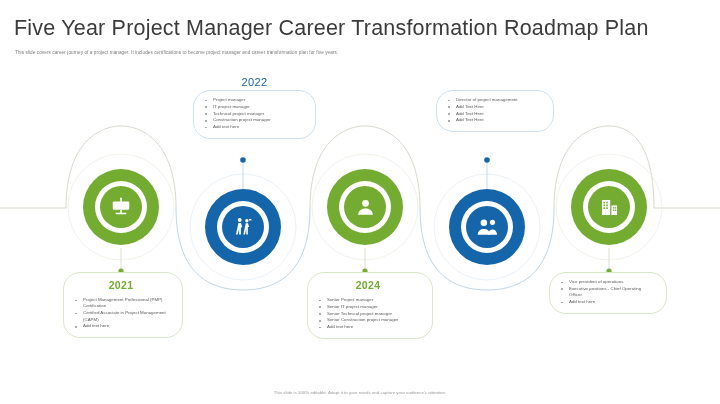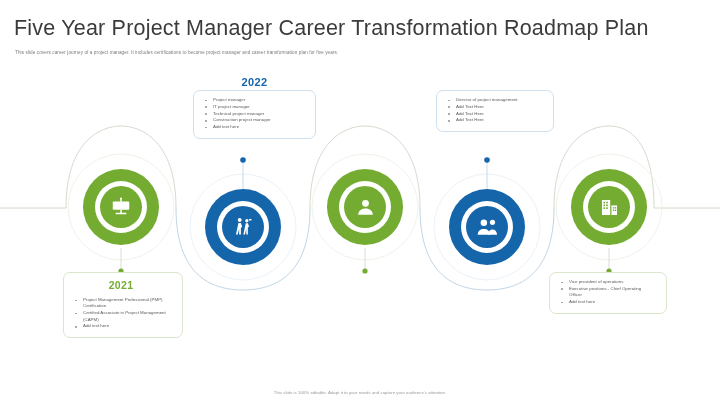--- a/index.html
+++ b/index.html
@@ -87,21 +87,21 @@
   .node.blue .core {
     position: absolute; left: 17px; top: 17px;
     width: 42px; height: 42px; border-radius: 50%;
     background: #1565ab;
   }
 
   
   .card {
     position: absolute;
     background: #ffffff;
-    border-radius: 7px;
+    border-radius: 17px;
     padding: 6px 12px 7px 8px;
   }
   .card.blue-card { border: 0.7px solid #cfe0ef; }
   .card.green-card { border: 0.7px solid #d9e6cb; }
 
   .card .year {
     text-align: center;
     font-size: 10.5px;
     font-weight: 700;
     letter-spacing: 0.3px;
@@ -131,21 +131,21 @@
   #card-2022 { left: 193px; top: 90px;  width: 123px; }
   #card-2026 { left: 436px; top: 90px;  width: 118px; }
   #card-2021 { left: 63px;  top: 272px; width: 120px; }
   #card-2024 { left: 307px; top: 272px; width: 126px; }
   #card-2029 { left: 549px; top: 272px; width: 118px; }
 
   
   .year-float {
     position: absolute;
     font-size: 11px;
-    font-weight: 700;
+    font-weight: 400;
     letter-spacing: 0.4px;
     color: #1565ab;
     text-align: center;
   }
   #year-2022 { left: 193px; top: 76px; width: 123px; }
   #year-2026 { left: 436px; top: 76px; width: 118px; }
 
   
   #footer {
     position: absolute;
@@ -301,20 +301,30 @@
 
   <div id="card-2021" class="card green-card">
     <div class="year">2021</div>
     <ul>
       <li>Project Management Professional (PMP) Certification</li>
       <li>Certified Associate in Project Management (CAPM)</li>
       <li>Add text here</li>
     </ul>
   </div>
 
+  <div id="card-2024" class="card green-card">
+    <div class="year">2024</div>
+    <ul>
+      <li>Senior Project manager</li>
+      <li>Senior IT project manager</li>
+      <li>Senior Technical project manager</li>
+      <li>Senior Construction project manager</li>
+      <li>Add text here</li>
+    </ul>
+  </div>
 
   <div id="card-2029" class="card green-card">
     <ul>
       <li>Vice president of operations</li>
       <li>Executive positions - Chief Operating Officer</li>
       <li>Add text here</li>
     </ul>
   </div>
 
   <div id="footer">This slide is 100% editable. Adapt it to your needs and capture your audience's attention.</div>

